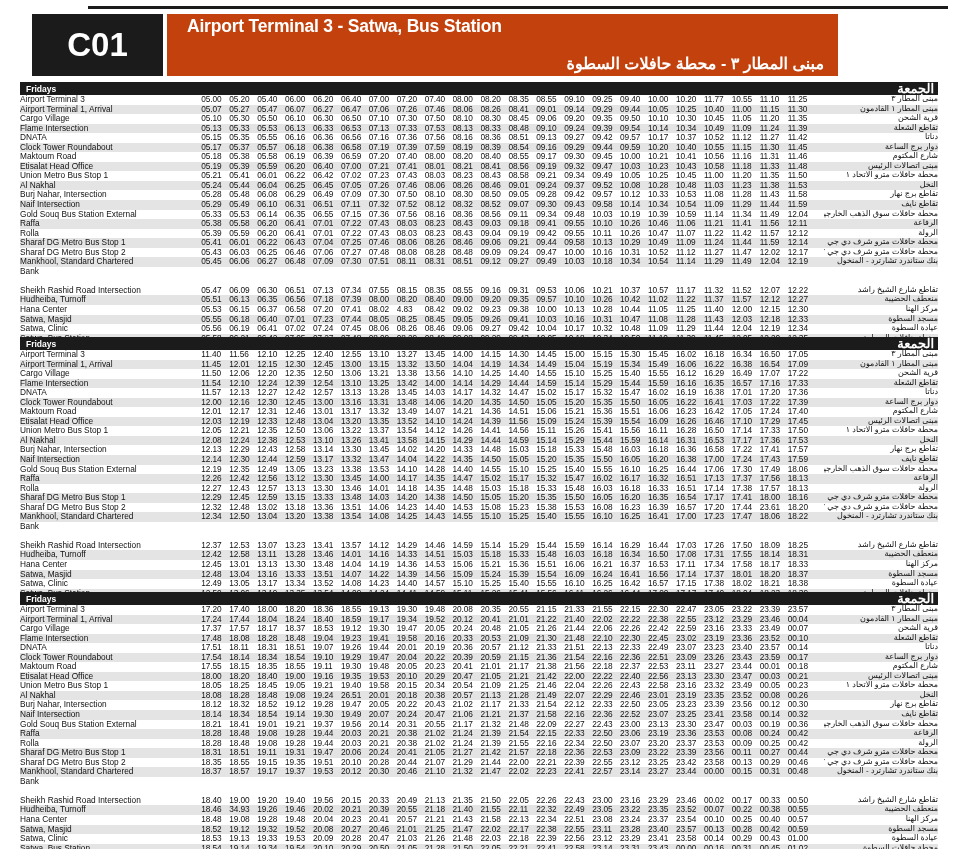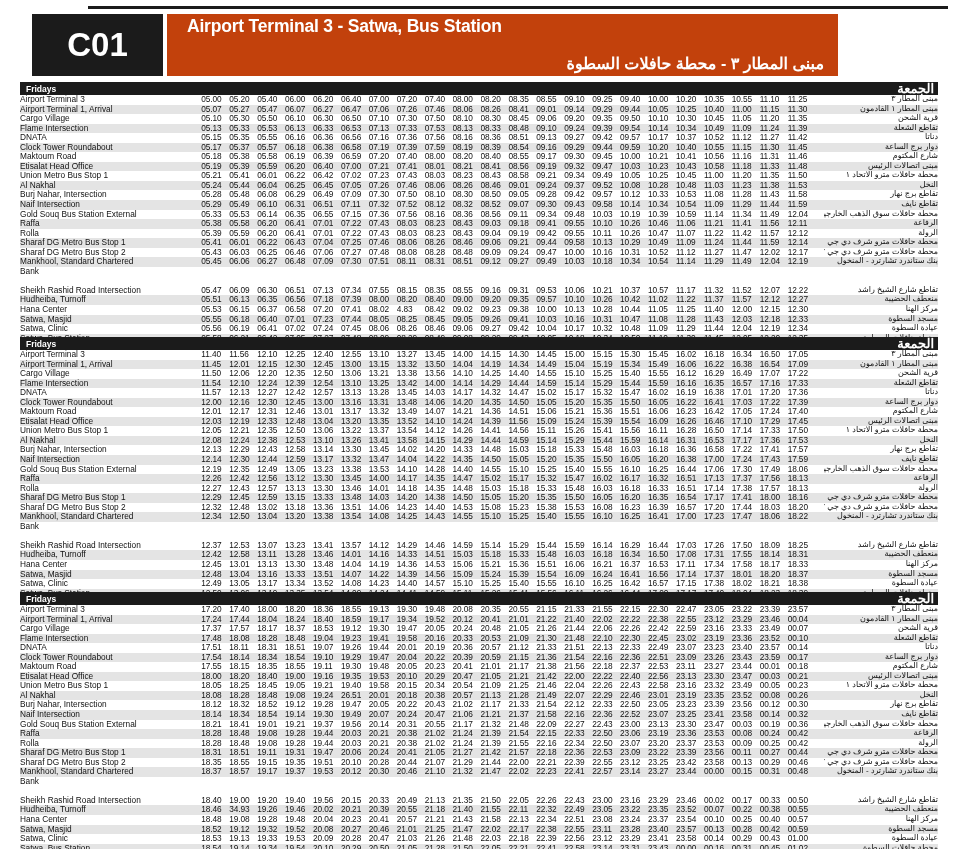--- a/index.html
+++ b/index.html
@@ -165,21 +165,21 @@
               <td class="t">07.40</td>
               <td class="t">08.00</td>
               <td class="t">08.20</td>
               <td class="t">08.35</td>
               <td class="t">08.55</td>
               <td class="t">09.10</td>
               <td class="t">09.25</td>
               <td class="t">09.40</td>
               <td class="t">10.00</td>
               <td class="t">10.20</td>
-              <td class="t">10.35</td>
+              <td class="t">11.77</td>
               <td class="t">10.55</td>
               <td class="t">11.10</td>
               <td class="t">11.25</td>
               <td class="spacer"></td>
               <td class="ar">مبنى المطار ٣</td>
             </tr>
             <tr class="shade">
               <td class="stop">Airport Terminal 1, Arrival</td>
               <td class="t">05.07</td>
               <td class="t">05.27</td>
@@ -1311,21 +1311,21 @@
               <td class="t">15.08</td>
               <td class="t">15.23</td>
               <td class="t">15.38</td>
               <td class="t">15.53</td>
               <td class="t">16.08</td>
               <td class="t">16.23</td>
               <td class="t">16.39</td>
               <td class="t">16.57</td>
               <td class="t">17.20</td>
               <td class="t">17.44</td>
-              <td class="t">18.03</td>
+              <td class="t">23.61</td>
               <td class="t">18.20</td>
               <td class="spacer"></td>
               <td class="ar">محطة حافلات مترو شرف دي جي ٢</td>
             </tr>
             <tr class="shade">
               <td class="stop">Mankhool, Standard Chartered</td>
               <td class="t">12.34</td>
               <td class="t">12.50</td>
               <td class="t">13.04</td>
               <td class="t">13.20</td>

